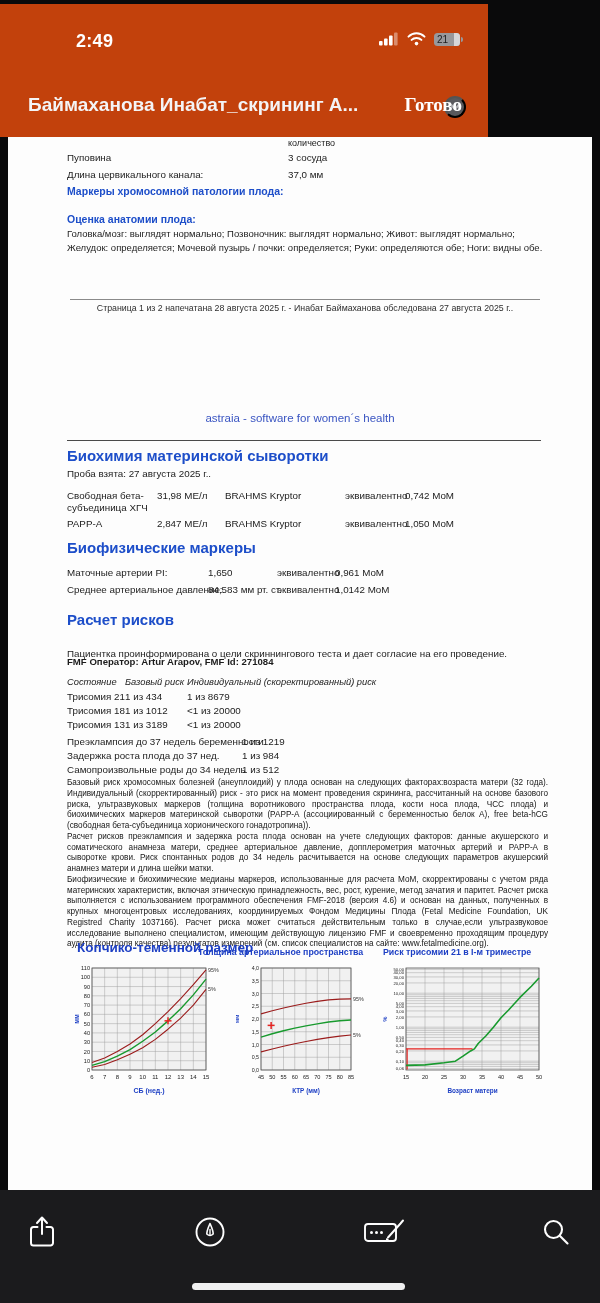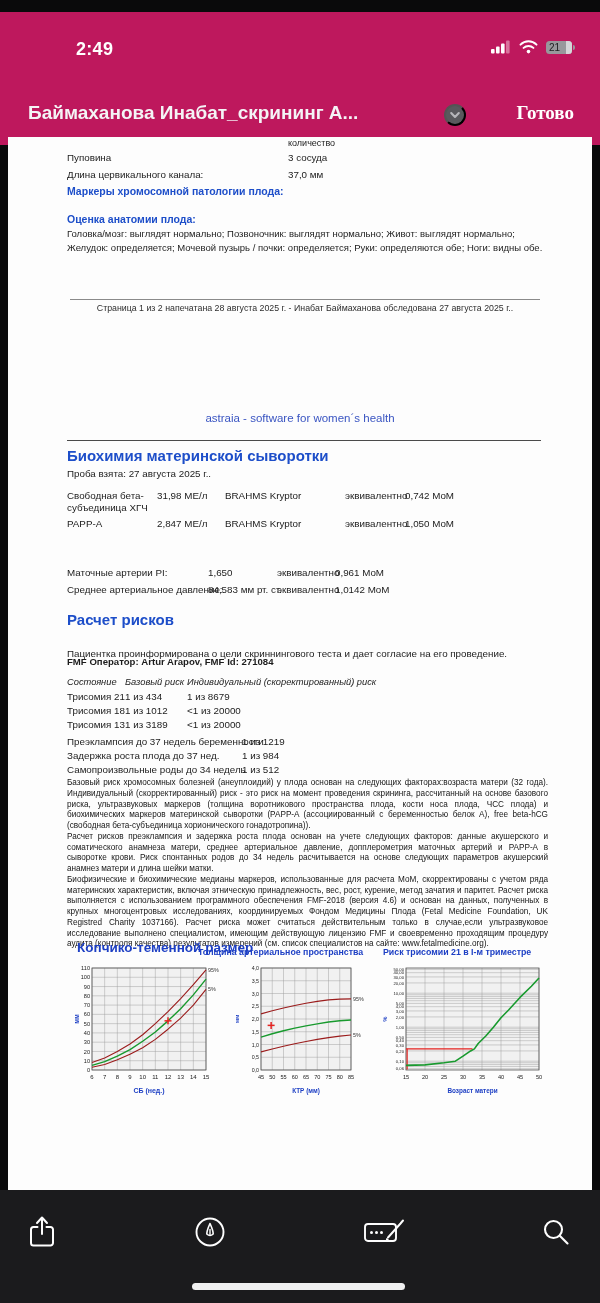--- a/index.html
+++ b/index.html
@@ -1,20 +1,20 @@
 <!DOCTYPE html>
 <html><head>
 <meta charset="utf-8">
 <style>
   *{margin:0;padding:0;box-sizing:border-box}
   html,body{width:600px;height:1303px}
   body{background:#0a0a0b;font-family:"Liberation Sans",sans-serif;position:relative;overflow:hidden}
 
   
-  .chrome-top{position:absolute;top:12px;left:0;width:600px;height:133px;background:#be185d}
+  .chrome-top{position:absolute;top:4px;left:0;width:488px;height:133px;background:#c2410c}
   .time{position:absolute;top:27px;left:76px;color:#fff;font-size:18px;font-weight:700;letter-spacing:.3px}
   .sb-icons{position:absolute;top:28px;right:24px;display:flex;align-items:center;gap:8px}
   .battery{position:relative;width:30px;height:14px;display:flex;align-items:center}
   .batt-body{width:26px;height:13px;border-radius:3.5px;background:#98989c;position:relative;overflow:hidden}
   .batt-fill{position:absolute;right:0;top:0;width:6px;height:13px;background:#d6d6d9}
   .batt-num{position:absolute;left:3px;top:1.5px;font-size:10px;font-weight:400;color:#1d1d1f}
   .batt-nub{width:2px;height:5px;background:#98989c;border-radius:0 2px 2px 0;margin-left:1px}
   .nav-title{position:absolute;top:90px;left:28px;color:#f4f4f6;font-size:19px;font-weight:600;max-width:400px;white-space:nowrap;overflow:hidden}
   .chevron-btn{position:absolute;top:92px;left:444px;width:22px;height:22px;border-radius:50%;background:#59595d;display:flex;align-items:center;justify-content:center}
   .done-btn{position:absolute;top:90px;right:26px;color:#fff;font-size:19px;font-weight:600;background:none;border:none;font-family:Liberation Serif, serif}
@@ -102,20 +102,21 @@
   <div class="cell" style="top:140px;left:217px">BRAHMS Kryptor</div>
   <div class="cell" style="top:140px;left:337px">эквивалентно</div>
   <div class="cell" style="top:140px;left:397px">0,742 MoM</div>
 
   <div class="cell" style="top:168px;left:59px">PAPP-A</div>
   <div class="cell" style="top:168px;left:149px">2,847 МЕ/л</div>
   <div class="cell" style="top:168px;left:217px">BRAHMS Kryptor</div>
   <div class="cell" style="top:168px;left:337px">эквивалентно</div>
   <div class="cell" style="top:168px;left:397px">1,050 MoM</div>
 
+  <div class="abs doc-blue h-sec" style="top:189px;left:59px">Биофизические маркеры</div>
 
   <div class="cell" style="top:217px;left:59px">Маточные артерии PI:</div>
   <div class="cell" style="top:217px;left:200px">1,650</div>
   <div class="cell" style="top:217px;left:269px">эквивалентно</div>
   <div class="cell" style="top:217px;left:327px">0,961 MoM</div>
   <div class="cell" style="top:234px;left:59px">Среднее артериальное давление:</div>
   <div class="cell" style="top:234px;left:200px">84,583 мм рт. ст.</div>
   <div class="cell" style="top:234px;left:269px">эквивалентно</div>
   <div class="cell" style="top:234px;left:327px">1,0142 MoM</div>
 

